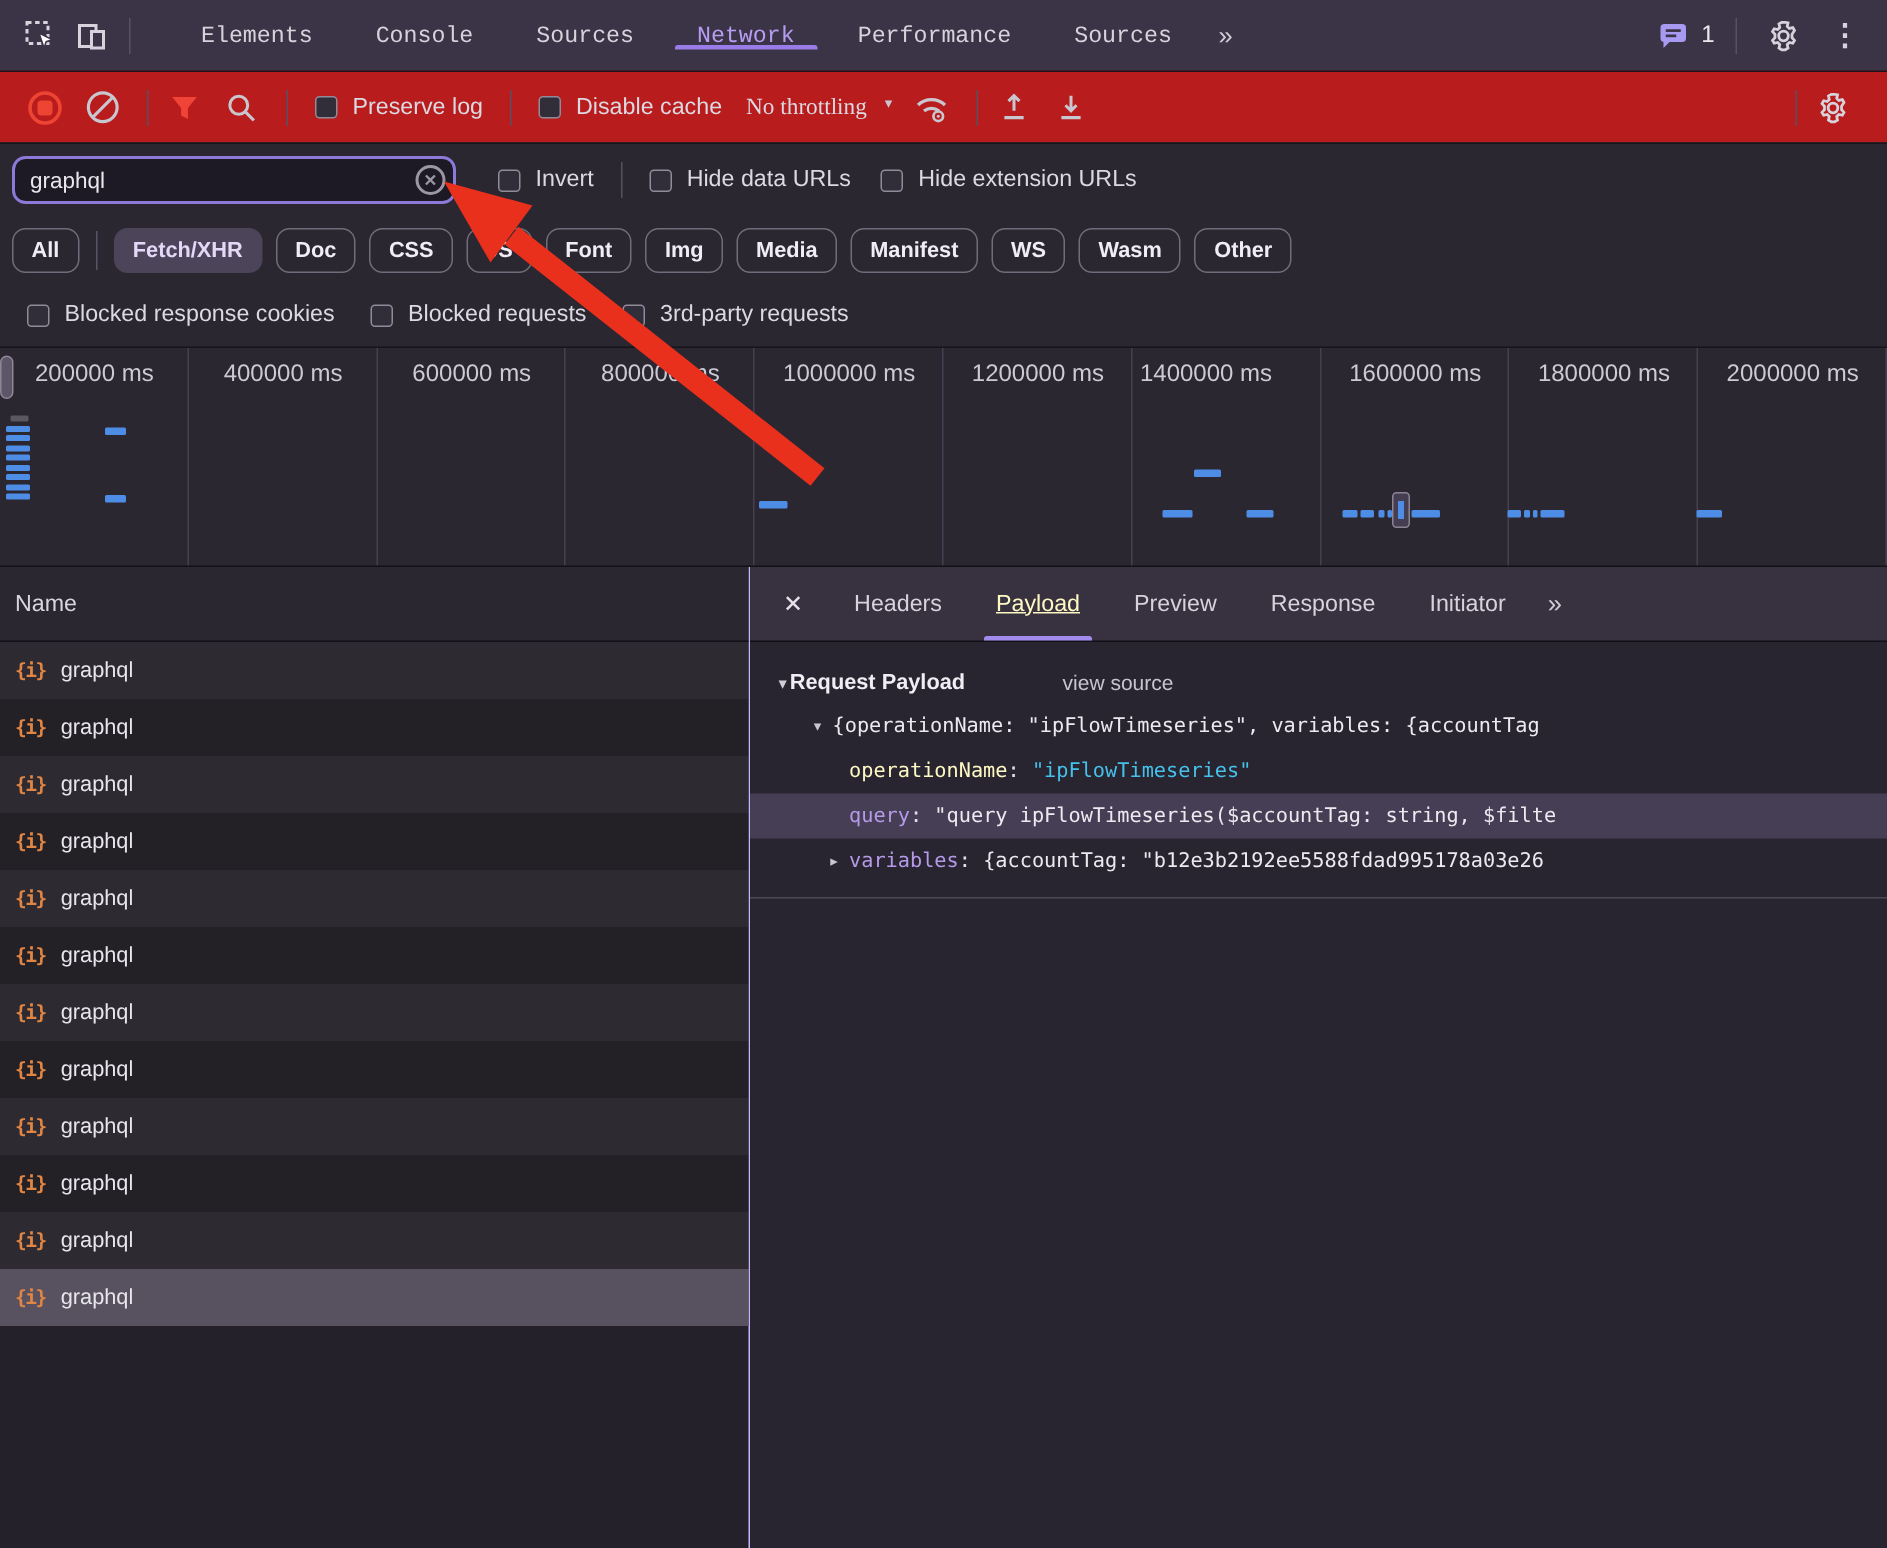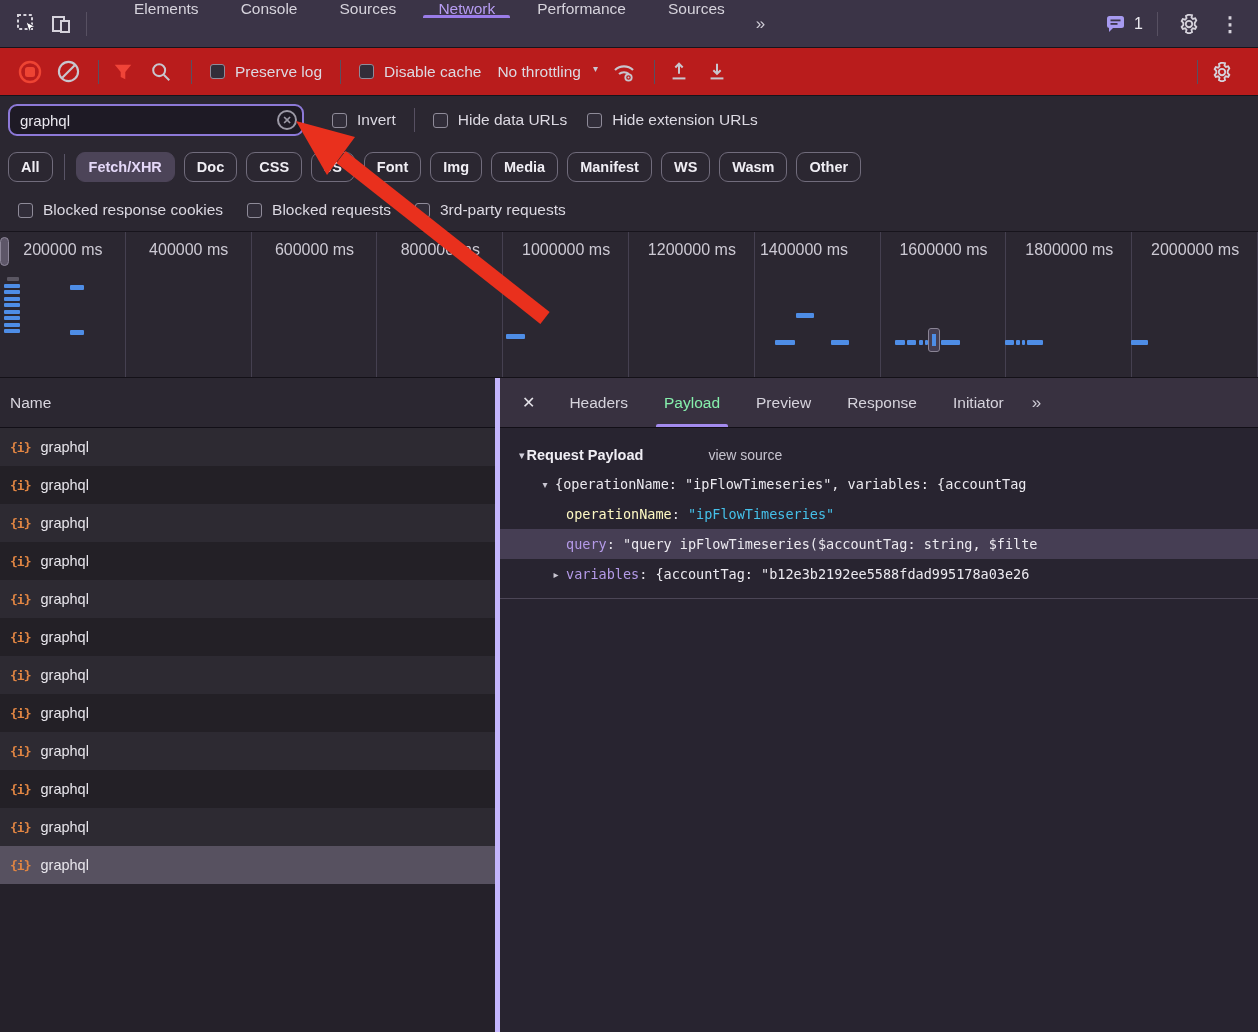--- a/index.html
+++ b/index.html
@@ -4,36 +4,36 @@
 <style>
   * { margin:0; padding:0; box-sizing:border-box; }
   html,body { width:1258px; height:1032px; overflow:hidden; background:#26222c;
     font-family:"Liberation Sans", sans-serif; -webkit-font-smoothing:antialiased; }
   .app { position:relative; width:1258px; height:1032px; background:#26222c; color:#dddbe2; }
 
   
   .topbar { display:flex; align-items:center; height:47px; background:#3b3447; padding:0 10px; }
   .topbar .icon-btn { display:flex; align-items:center; justify-content:center; width:34px; height:32px; cursor:pointer; }
   .vdiv { width:1px; height:24px; background:#575062; margin:0 8px; }
-  .tabs { display:flex; height:47px; align-items:flex-start; margin-left:18px; }
+  .tabs { display:flex; height:47px; align-items:center; margin-left:18px;font-family:Liberation Mono, monospace; }
   .tab { display:flex; align-items:center; padding:0 21px; font-size:15.5px; color:#d6d3dc; position:relative; cursor:pointer; }
   .tab.active { color:#b venne; }
   .tab.active { color:#b79df2; }
   .tab.active::after { content:""; position:absolute; left:6px; right:6px; bottom:0; height:3px; background:#9a7ce8; border-radius:2px 2px 0 0; }
   .chev { color:#cfccd6; font-size:17px; letter-spacing:-2px; padding:0 10px; cursor:pointer; }
   .topbar-right { margin-left:auto; display:flex; align-items:center; gap:6px; }
   .msg-badge { display:flex; align-items:center; gap:7px; font-size:16px; color:#eceaf0; cursor:pointer; }
   .kebab { font-size:20px; color:#d6d3dc; padding:0 8px; cursor:pointer; font-weight:bold; }
 
   
   .toolbar { display:flex; align-items:center; height:48px; background:#b91c1c; border-top:1px solid #17141c; padding:0 14px; }
   .toolbar .icon-btn { display:flex; align-items:center; justify-content:center; width:32px; height:32px; margin-right:6px; cursor:pointer; }
   .check { display:flex; align-items:center; gap:10px; font-size:15.5px; color:#dcd9e2; margin:0 10px; cursor:pointer; white-space:nowrap; }
   .box { width:15px; height:15px; border:1.5px solid #8f8b99; border-radius:3px; background:#312d39; flex:0 0 auto; }
-  .throttle { display:flex; align-items:flex-start; gap:12px; font-size:15.5px; color:#dcd9e2; margin:0 10px 0 6px; cursor:pointer; }
+  .throttle { display:flex; align-items:flex-start; gap:12px; font-size:15.5px; color:#dcd9e2; margin:0 10px 0 6px; cursor:pointer;font-family:Liberation Serif, serif; }
   .caret { font-size:10px; color:#c9c6d1; }
   .toolbar .spacer { flex:1; }
 
   
   .filter-row { display:flex; align-items:center; height:49px; background:#2b2731; border-top:1px solid #17141c; padding:0 8px; }
   .filter-box { position:relative; width:296px; height:32px; margin-right:18px; }
   .filter-input { width:100%; height:100%; background:#1e1a25; border:2px solid #8d79d8; border-radius:9px;
     color:#e9e7ee; font-size:15px; padding:0 34px 0 10px; outline:none; font-family:"Liberation Sans",sans-serif; }
   .clear-btn { position:absolute; right:7px; top:6px; width:20px; height:20px; border:2px solid #9b98a5; border-radius:50%;
     color:#9b98a5; font-size:11px; display:flex; align-items:center; justify-content:center; cursor:pointer; font-weight:bold; }
@@ -53,34 +53,34 @@
   .grid-sec { position:absolute; top:0; bottom:0; border-right:1px solid #454050; }
   .grid-label { position:absolute; top:9px; transform:translateX(-50%); font-size:16px; color:#cdcad4; white-space:nowrap; }
   .ov-bar { position:absolute; background:#4e8de6; border-radius:1px; }
   .ov-bar.gray { background:#5a5662; }
   .ov-handle { position:absolute; left:0; top:5px; width:9px; height:29px; background:#5d5668; border:1px solid #8d8699; border-radius:5px; }
   .ov-sel { position:absolute; background:#453e52; border:1px solid #8a8494; border-radius:3px; }
   .ov-sel .inner { position:absolute; left:3px; top:5px; width:4px; bottom:5px; background:#4e8de6; }
 
   
   .main { display:flex; height:654px; }
-  .name-pane { width:500px; flex:0 0 auto; background:#25212a; border-right:5px solid #c4b5fd; display:flex; flex-direction:column; }
+  .name-pane { width:500px; flex:0 0 auto; background:#25212a; border-right:1px solid #c4b5fd; display:flex; flex-direction:column; }
   .name-header { height:50px; display:flex; align-items:center; padding:0 10px; font-size:15.5px; color:#d8d5de;
     background:#2b2731; border-bottom:1px solid #120f17; }
   .req-row { height:38px; display:flex; align-items:center; padding:0 10px; gap:10px; font-size:14.5px; color:#e8e6ec; cursor:pointer; }
   .req-row.odd { background:#2d2a32; }
   .req-row.even { background:#232026; }
   .req-row.selected { background:#575160; }
   .json-ic { color:#e08543; font-family:"DejaVu Sans Mono",monospace; font-size:13px; font-weight:bold; letter-spacing:-1px; }
 
   .detail-pane { flex:1; display:flex; flex-direction:column; background:#282430; min-width:0; }
   .detail-tabs { height:50px; background:#383140; display:flex; align-items:stretch; border-bottom:1px solid #120f17; }
   .close-x { display:flex; align-items:center; padding:0 16px 0 22px; color:#e4e2e8; font-size:16px; cursor:pointer; }
   .dtab { display:flex; align-items:center; padding:0 18px; font-size:15.5px; color:#d6d3dc; position:relative; cursor:pointer; }
-  .dtab.active { color:#86efac; }
+  .dtab.active { color:#fef9c3;text-decoration:underline; }
   .dtab.active::after { content:""; position:absolute; left:10px; right:10px; bottom:0; height:3px; background:#a38bee; border-radius:2px 2px 0 0; }
 
   .payload { padding-top:13px; font-size:13.5px; }
   .pl-title-row { display:flex; align-items:center; padding-left:19px; height:28px; }
   .pl-tri { color:#d0cdd8; font-size:11px; margin-right:2px; }
   .pl-title { font-weight:bold; font-size:14.5px; color:#f0eef4; }
   .view-src { margin-left:65px; font-size:14px; color:#c7c4cf; cursor:pointer; }
   .code { font-family:"DejaVu Sans Mono",monospace; font-size:13.5px; color:#e3e1e8; white-space:nowrap; overflow:hidden; }
   .pl-line { height:30px; display:flex; align-items:center; }
   .pl-line .tri { color:#c9c6d1; font-size:10px; width:14px; flex:0 0 auto; text-align:center; margin-right:3px; }

